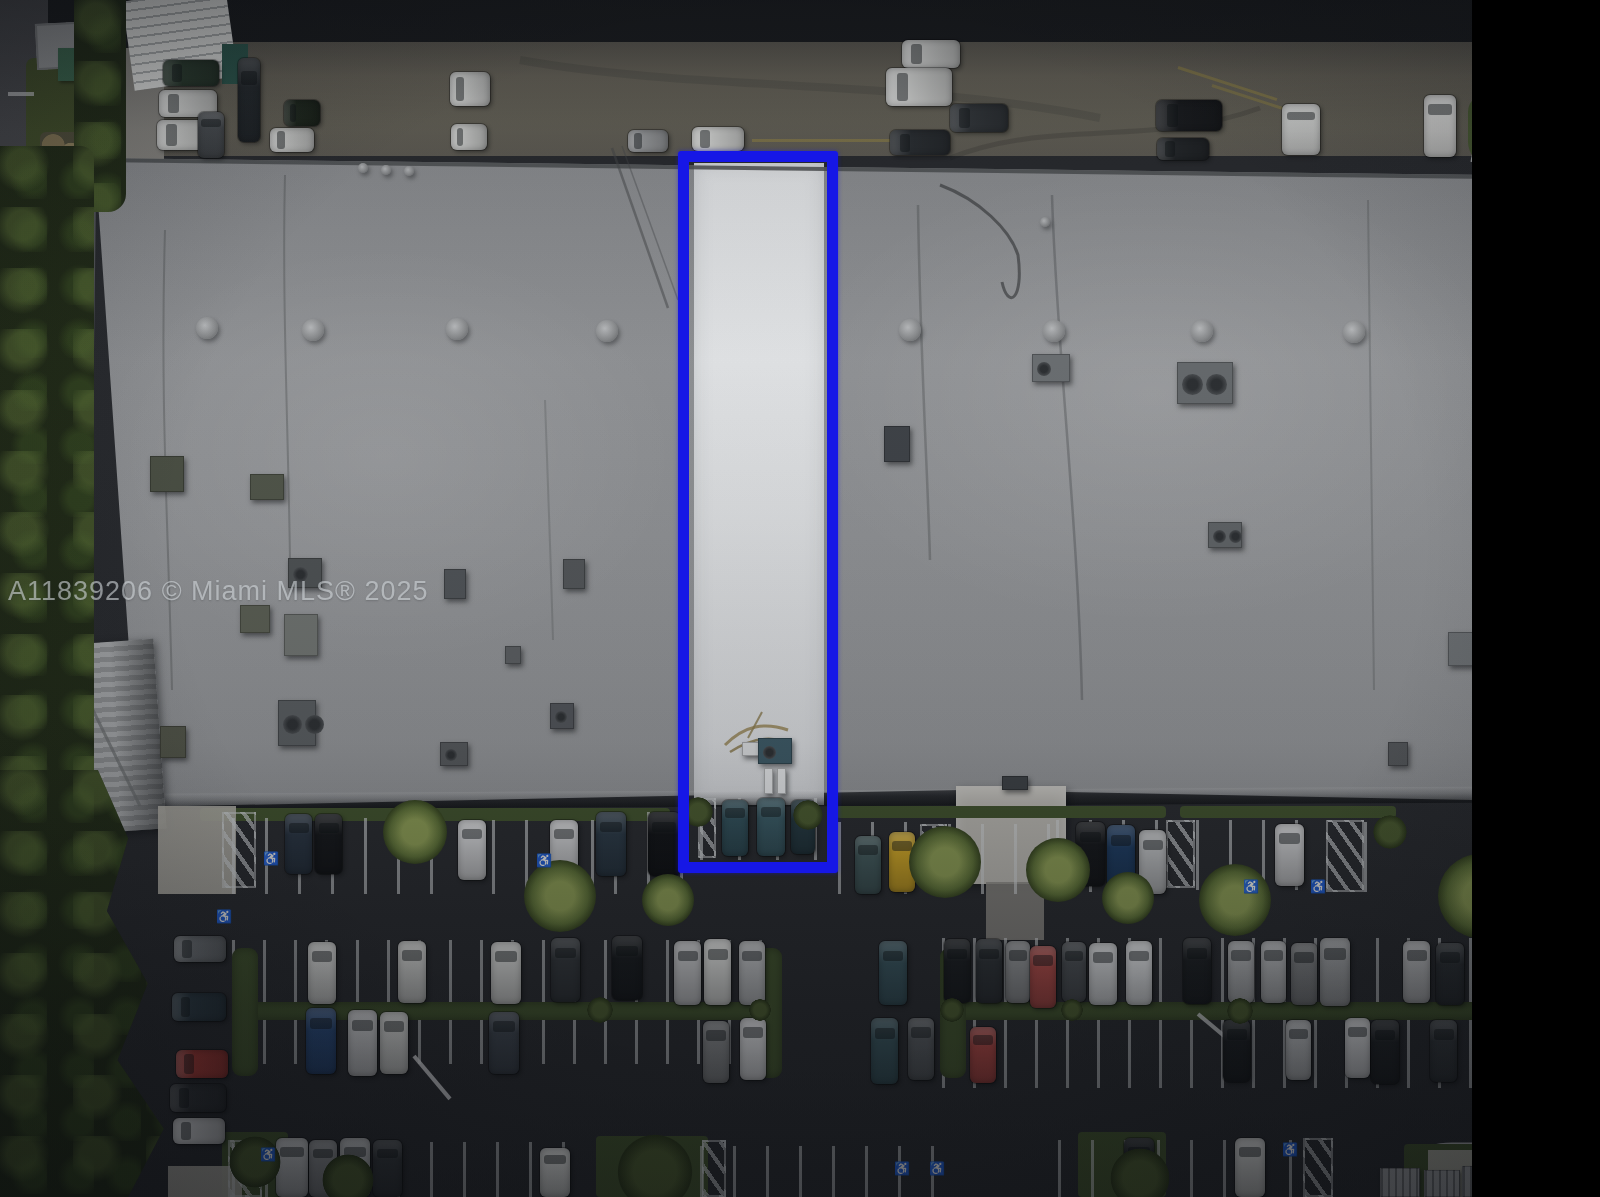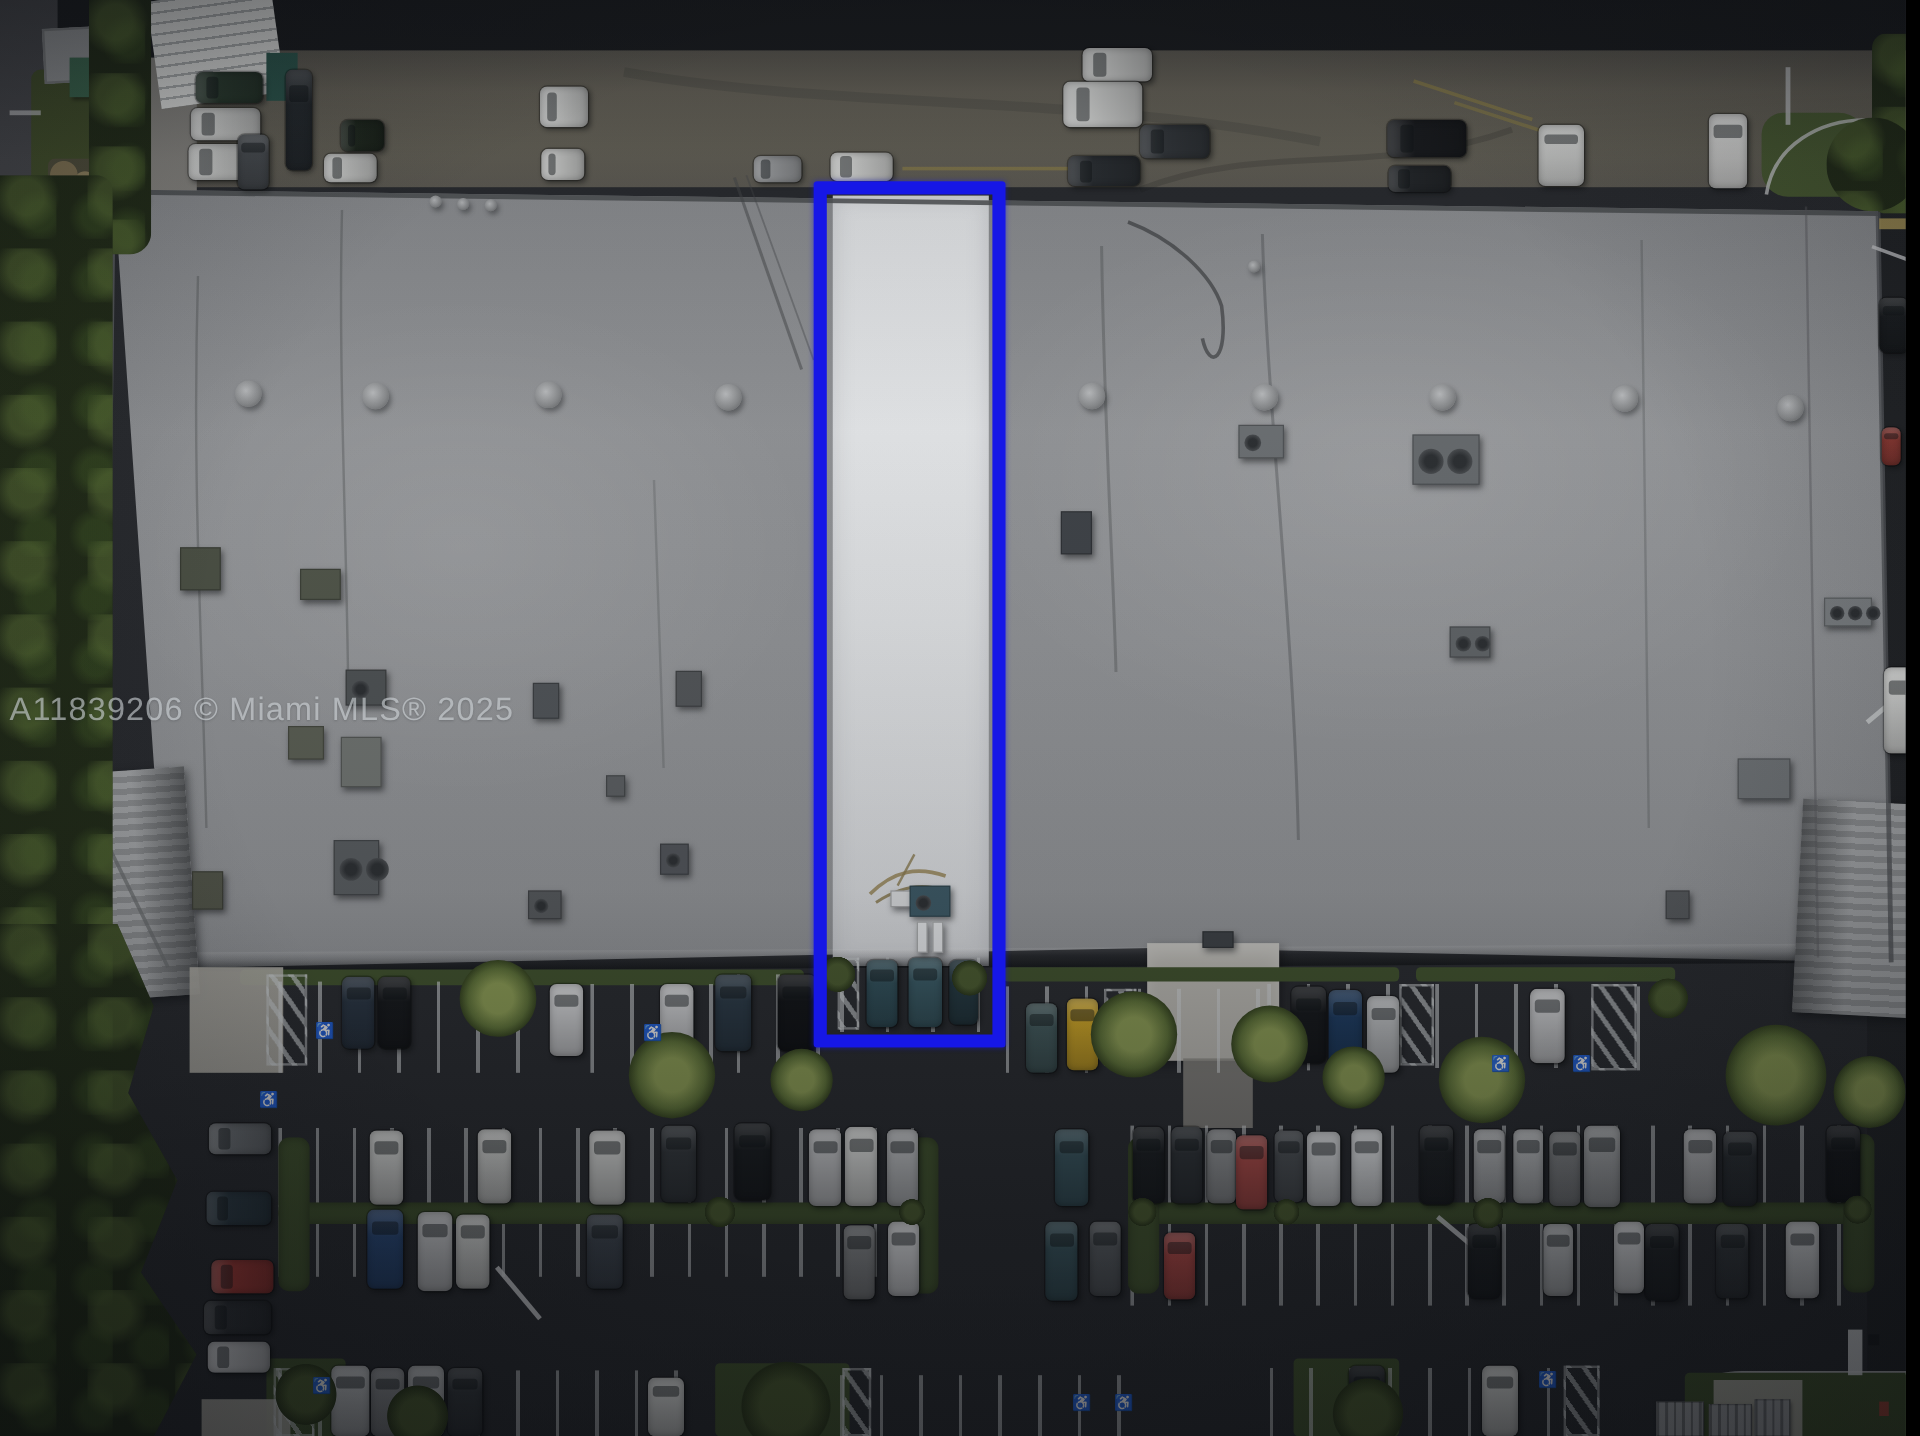--- a/index.html
+++ b/index.html
@@ -1,16 +1,16 @@
 <!DOCTYPE html>
 <html style="--asphalt-road: #1b1d20; --asphalt-lot: #2a2c30; --apron: #686459; --roof: #919396; --roof-white: #e4e6e8; --blue: #1617e6; --grass: #41522e; --tree: #232d19; --stripe: #c9ccce; --canopy: #9b9d9f; --concrete: #b0aea6; --watermark-color: #cdd2d6;"><head>
 <meta charset="utf-8">
 <style>
   html,body{margin:0;padding:0;background:#000;font-family:"Liberation Sans",sans-serif;}
-  #stage{position:relative;width:1588px;height:1197px;overflow:hidden;background:var(--asphalt-lot,#2a2c30);}
+  #stage{position:relative;width:1472px;height:1197px;overflow:hidden;background:var(--asphalt-lot,#2a2c30);}
   #stage *{position:absolute;box-sizing:border-box;}
   .road-top{left:0;top:0;width:1600px;height:50px;background:var(--asphalt-road,#1b1d20);}
   .road-right-ext{left:1130px;top:0;width:470px;height:120px;background:var(--asphalt-road,#1b1d20);
     clip-path:polygon(0 0,100% 0,100% 100%,58% 85%,0 36%);}
   .apron{left:150px;top:42px;width:1450px;height:114px;
     background:linear-gradient(180deg,#5e5b53 0%,#6b675c 30%,#676459 70%,#605d55 100%);}
   .right-road{left:1556px;top:168px;width:44px;height:1029px;background:#232528;}
   .tl-road{left:0;top:0;width:48px;height:215px;background:#4a4b4f;}
   .tl-driveway{left:116px;top:48px;width:48px;height:156px;background:#8b8984;}
   .tl-grass{left:26px;top:58px;width:92px;height:110px;background:#44512c;border-radius:8px;}

